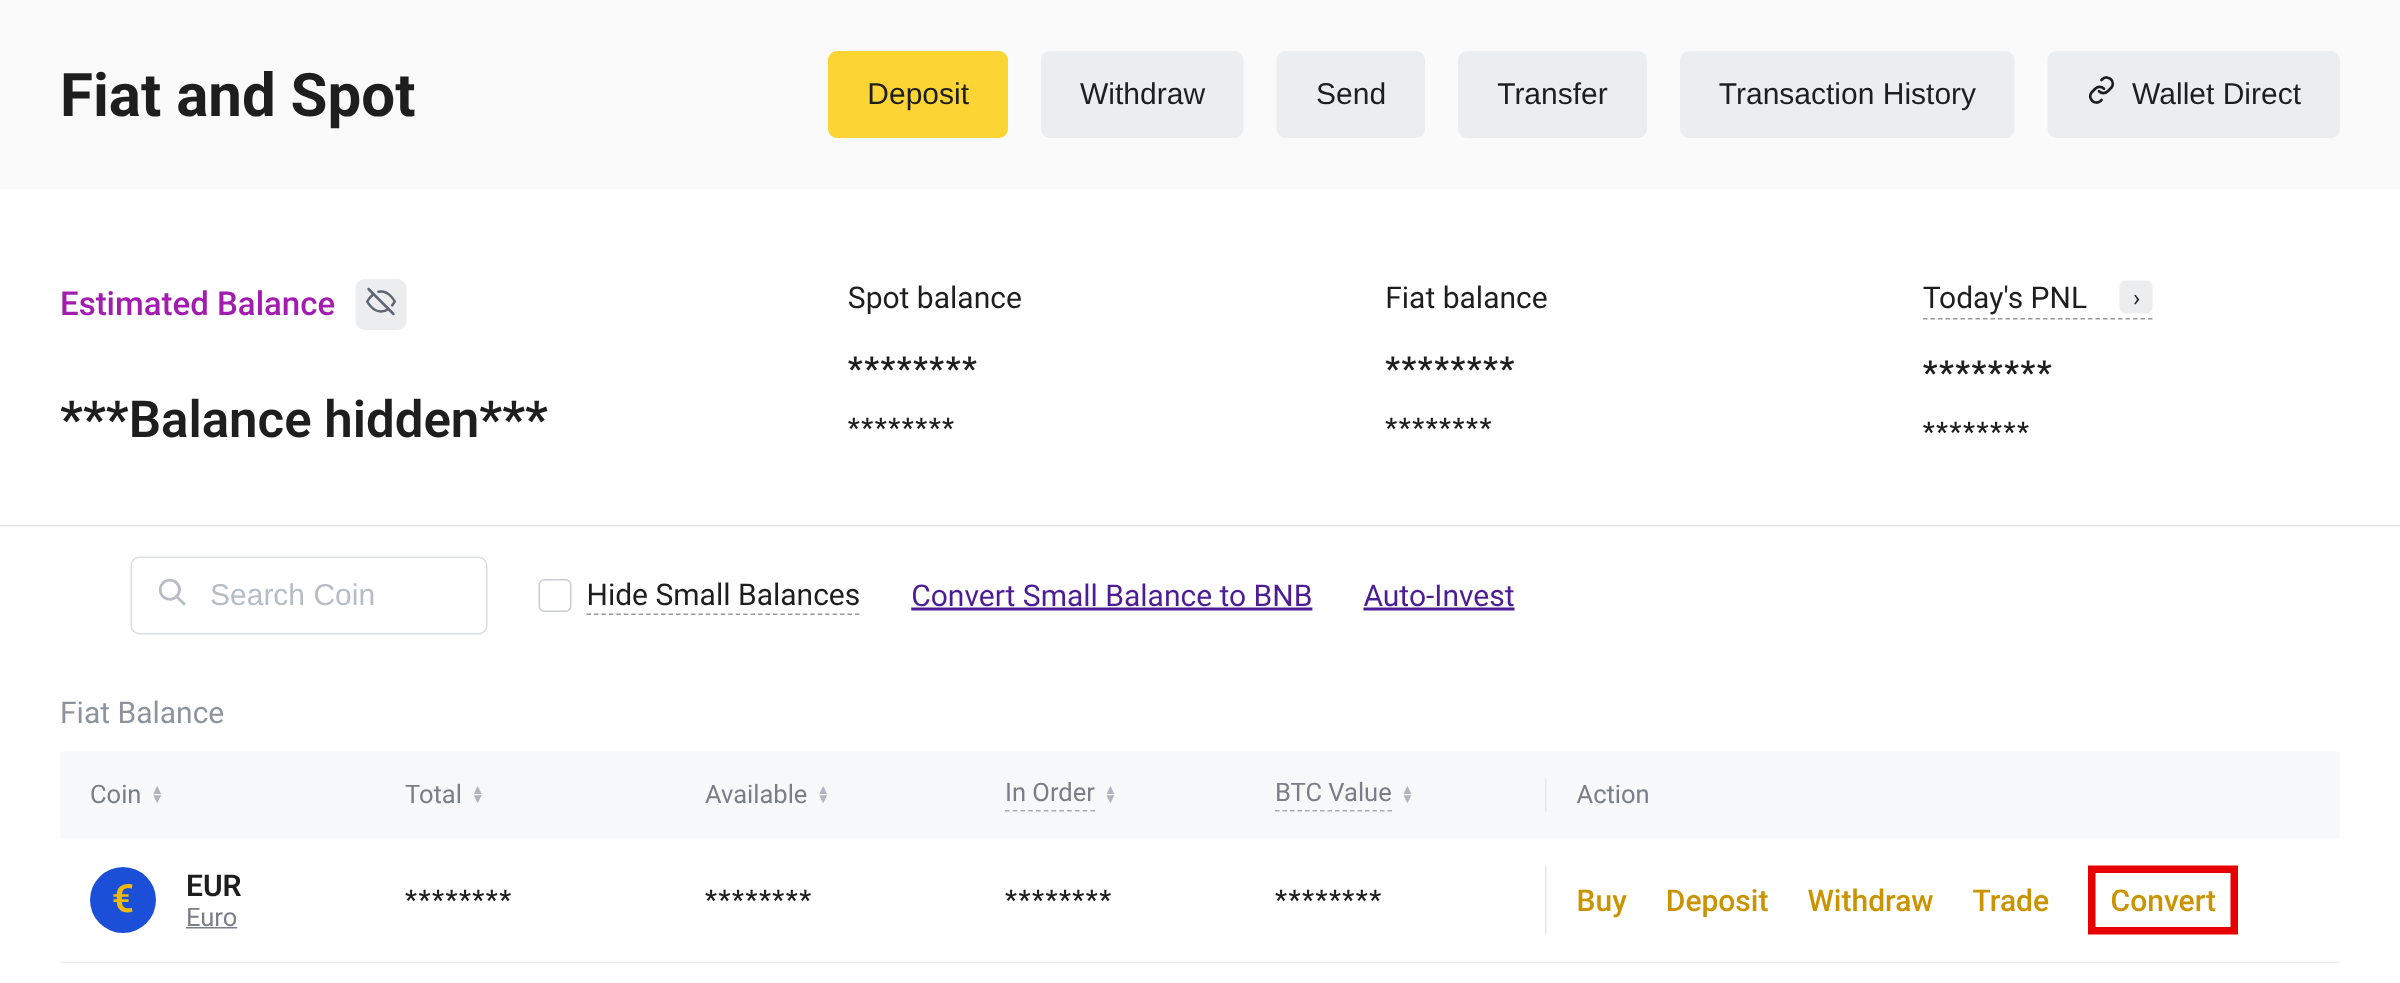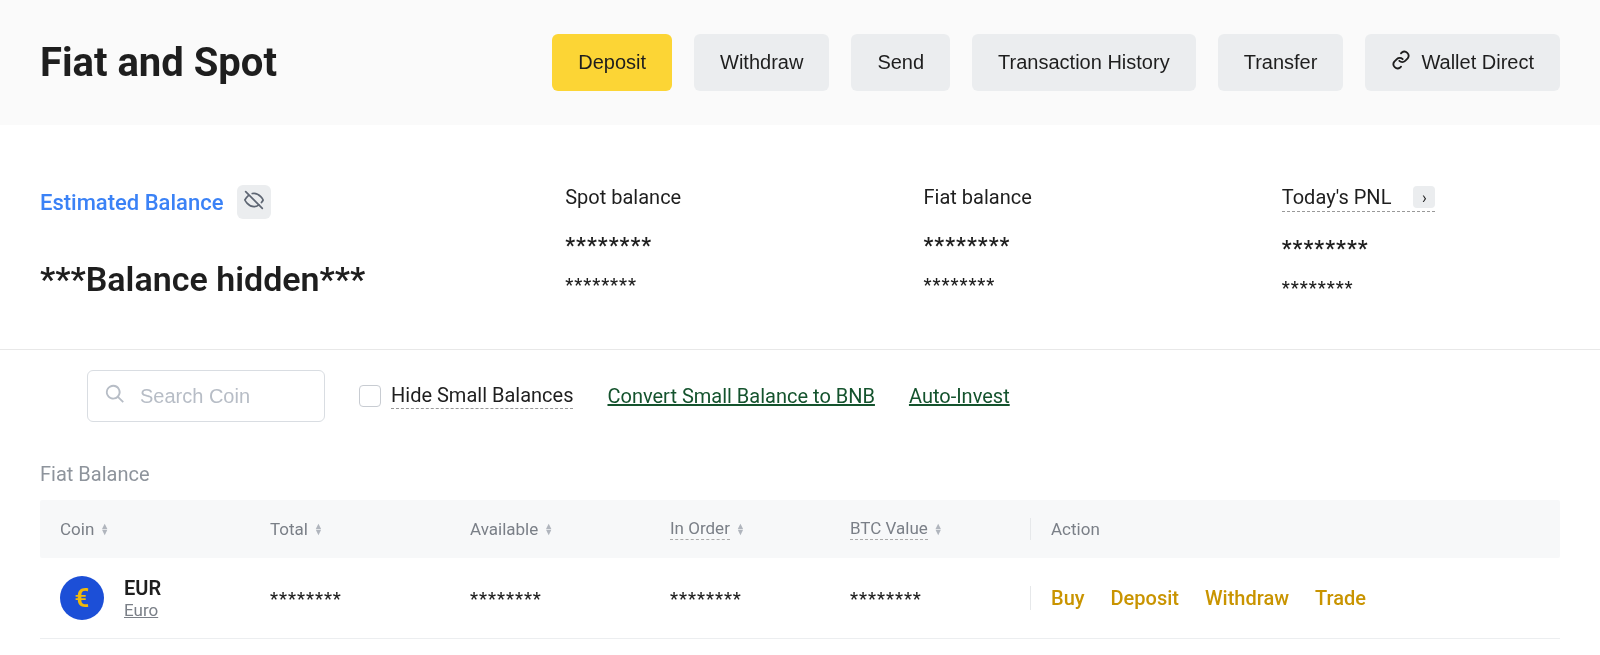--- a/index.html
+++ b/index.html
@@ -56,21 +56,21 @@
   }
   .est-label-row {
     display: flex;
     align-items: center;
     gap: 14px;
     margin-bottom: 40px;
   }
   .est-label {
     font-size: 22px;
     font-weight: 500;
-    color: #3b82f6;
+    color: #a21caf;
   }
   .eye-btn {
     width: 34px; height: 34px;
     border-radius: 6px;
     background: #ebedef;
     display: flex; align-items: center; justify-content: center;
     cursor: pointer;
   }
   .eye-btn svg { width: 20px; height: 20px; stroke: #5e6673; }
   .balance-hidden {
@@ -149,21 +149,21 @@
   }
   .ctrl-label {
     font-size: 20px;
     border-bottom: 1px dashed #999;
     padding-bottom: 1px;
     cursor: default;
   }
   .ctrl-group { display: inline-flex; align-items: center; gap: 10px; justify-content: center; }
   .link-gold {
     font-size: 20px;
-    color: #14532d;
+    color: #4c1d95;
     text-decoration: underline;
     cursor: pointer;
   }
 
   .section-label {
     padding: 22px 40px 14px 40px;
     font-size: 20px;
     color: #8e949c;
   }
 
@@ -214,22 +214,22 @@
 </style>
 </head>
 <body>
 
 <div class="header-bar">
   <h1 class="page-title">Fiat and Spot</h1>
   <div class="action-buttons">
     <button class="btn btn-primary">Deposit</button>
     <button class="btn btn-secondary">Withdraw</button>
     <button class="btn btn-secondary">Send</button>
+    <button class="btn btn-secondary">Transfer</button>
     <button class="btn btn-secondary">Transaction History</button>
-    <button class="btn btn-secondary">Transfer</button>
     <button class="btn btn-secondary">
       <span>
         <svg viewBox="0 0 24 24" fill="none" stroke="#1e1e1e" stroke-width="2.2" stroke-linecap="round" stroke-linejoin="round">
             <path d="M10 13a5 5 0 0 0 7 0l3-3a5 5 0 0 0-7-7l-1 1"></path>
             <path d="M14 11a5 5 0 0 0-7 0l-3 3a5 5 0 0 0 7 7l1-1"></path>
           </svg>
       </span>
       <span>Wallet Direct</span>
     </button>
   </div>
@@ -347,15 +347,18 @@
     </div>
     <div class="col-total masked">********</div>
     <div class="col-avail masked">********</div>
     <div class="col-order masked">********</div>
     <div class="col-btc masked">********</div>
     <div class="col-action actions">
       <span class="act-link">Buy</span>
       <span class="act-link">Deposit</span>
       <span class="act-link">Withdraw</span>
       <span class="act-link">Trade</span>
+      <span class="highlight-box">
+        <span class="act-link">Convert</span>
+      </span>
     </div>
   </div>
 </div>
 
 </body></html>

